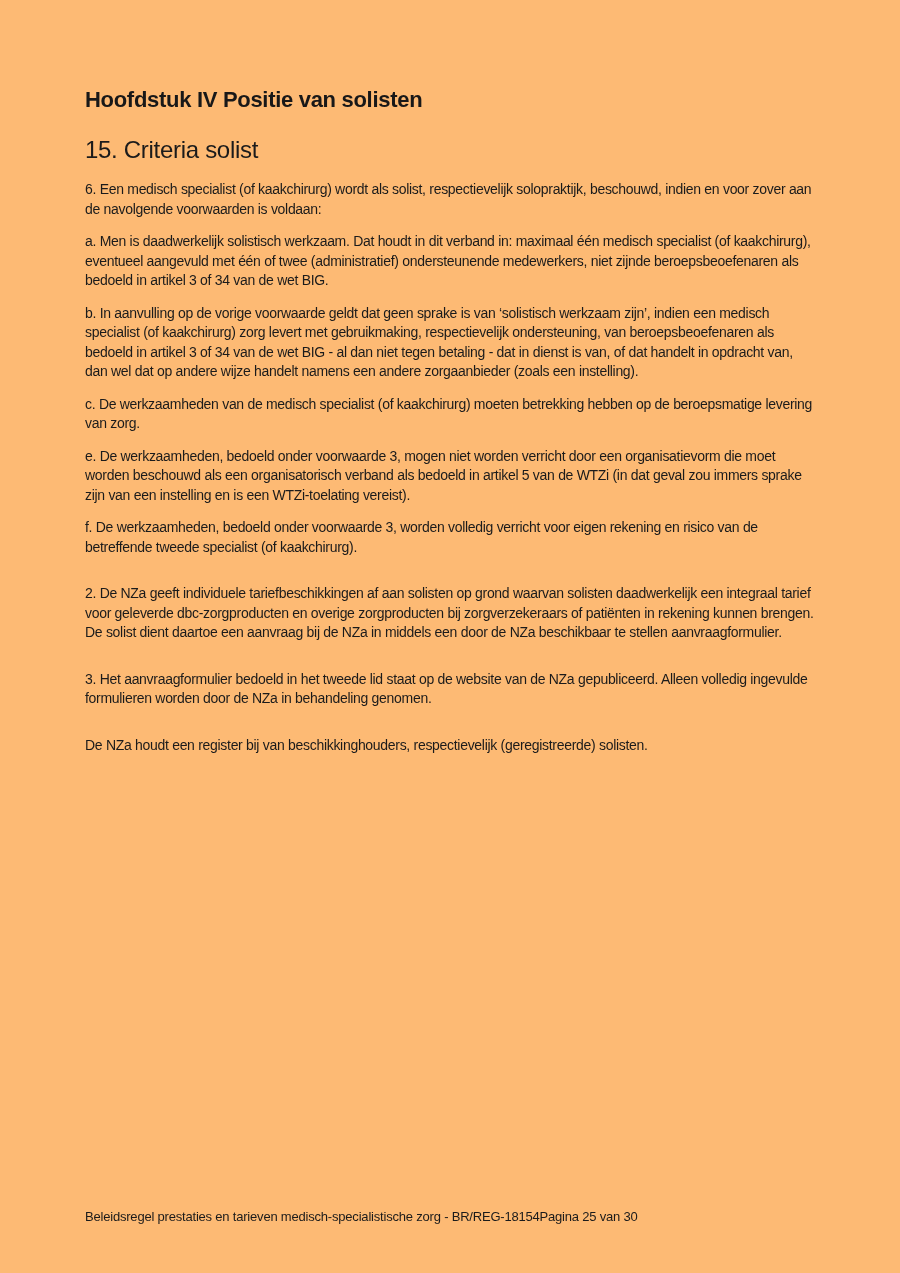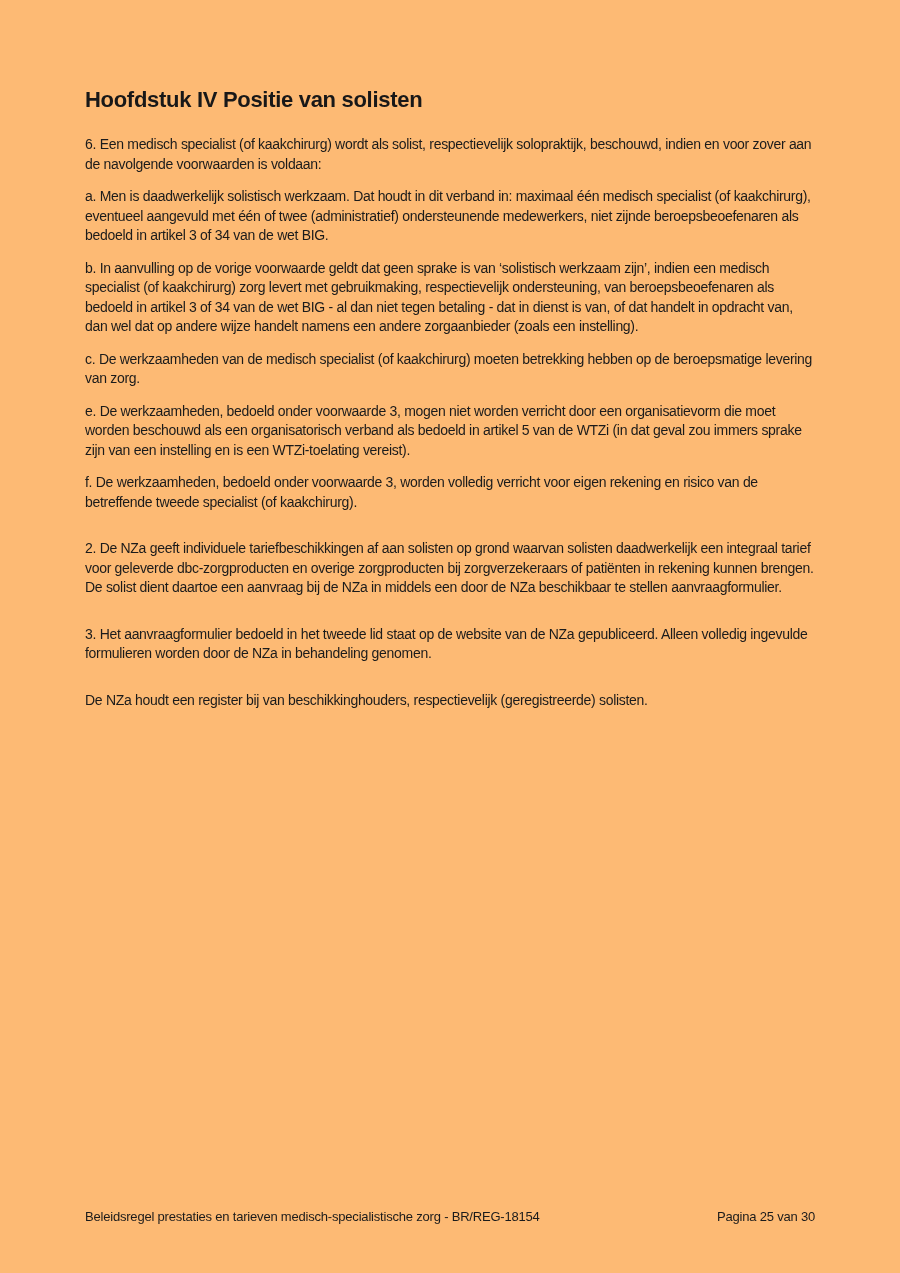--- a/index.html
+++ b/index.html
@@ -48,35 +48,35 @@
     margin-bottom: 13px;
     text-align: left;
   }
   .gap-lg { margin-top: 27px; }
   .page-footer {
     position: absolute;
     left: 85px;
     right: 85px;
     top: 1208px;
     display: flex;
-    justify-content: space-between;
     align-items: baseline;
     font-size: 13px;
     line-height: 17px;
     letter-spacing: -0.2px;
     color: #1b1b1b;
   }
 </style>
 </head>
 <body>
 
 <div class="page">
   <main class="content">
     <h1 class="chapter-title">Hoofdstuk IV Positie van solisten</h1>
 
+    <h2 class="section-title">15. Criteria solist</h2>
 
     <p class="par">6. Een medisch specialist (of kaakchirurg) wordt als solist, respectievelijk solopraktijk, beschouwd, indien en voor zover aan de navolgende voorwaarden is voldaan:</p>
 
     <p class="par">a. Men is daadwerkelijk solistisch werkzaam. Dat houdt in dit verband in: maximaal één medisch specialist (of kaakchirurg), eventueel aangevuld met één of twee (administratief) ondersteunende medewerkers, niet zijnde beroepsbeoefenaren als bedoeld in artikel 3 of 34 van de wet BIG.</p>
 
     <p class="par">b. In aanvulling op de vorige voorwaarde geldt dat geen sprake is van ‘solistisch werkzaam zijn’, indien een medisch specialist (of kaakchirurg) zorg levert met gebruikmaking, respectievelijk ondersteuning, van beroepsbeoefenaren als bedoeld in artikel 3 of 34 van de wet BIG - al dan niet tegen betaling - dat in dienst is van, of dat handelt in opdracht van, dan wel dat op andere wijze handelt namens een andere zorgaanbieder (zoals een instelling).</p>
 
     <p class="par">c. De werkzaamheden van de medisch specialist (of kaakchirurg) moeten betrekking hebben op de beroepsmatige levering van zorg.</p>
 
 

